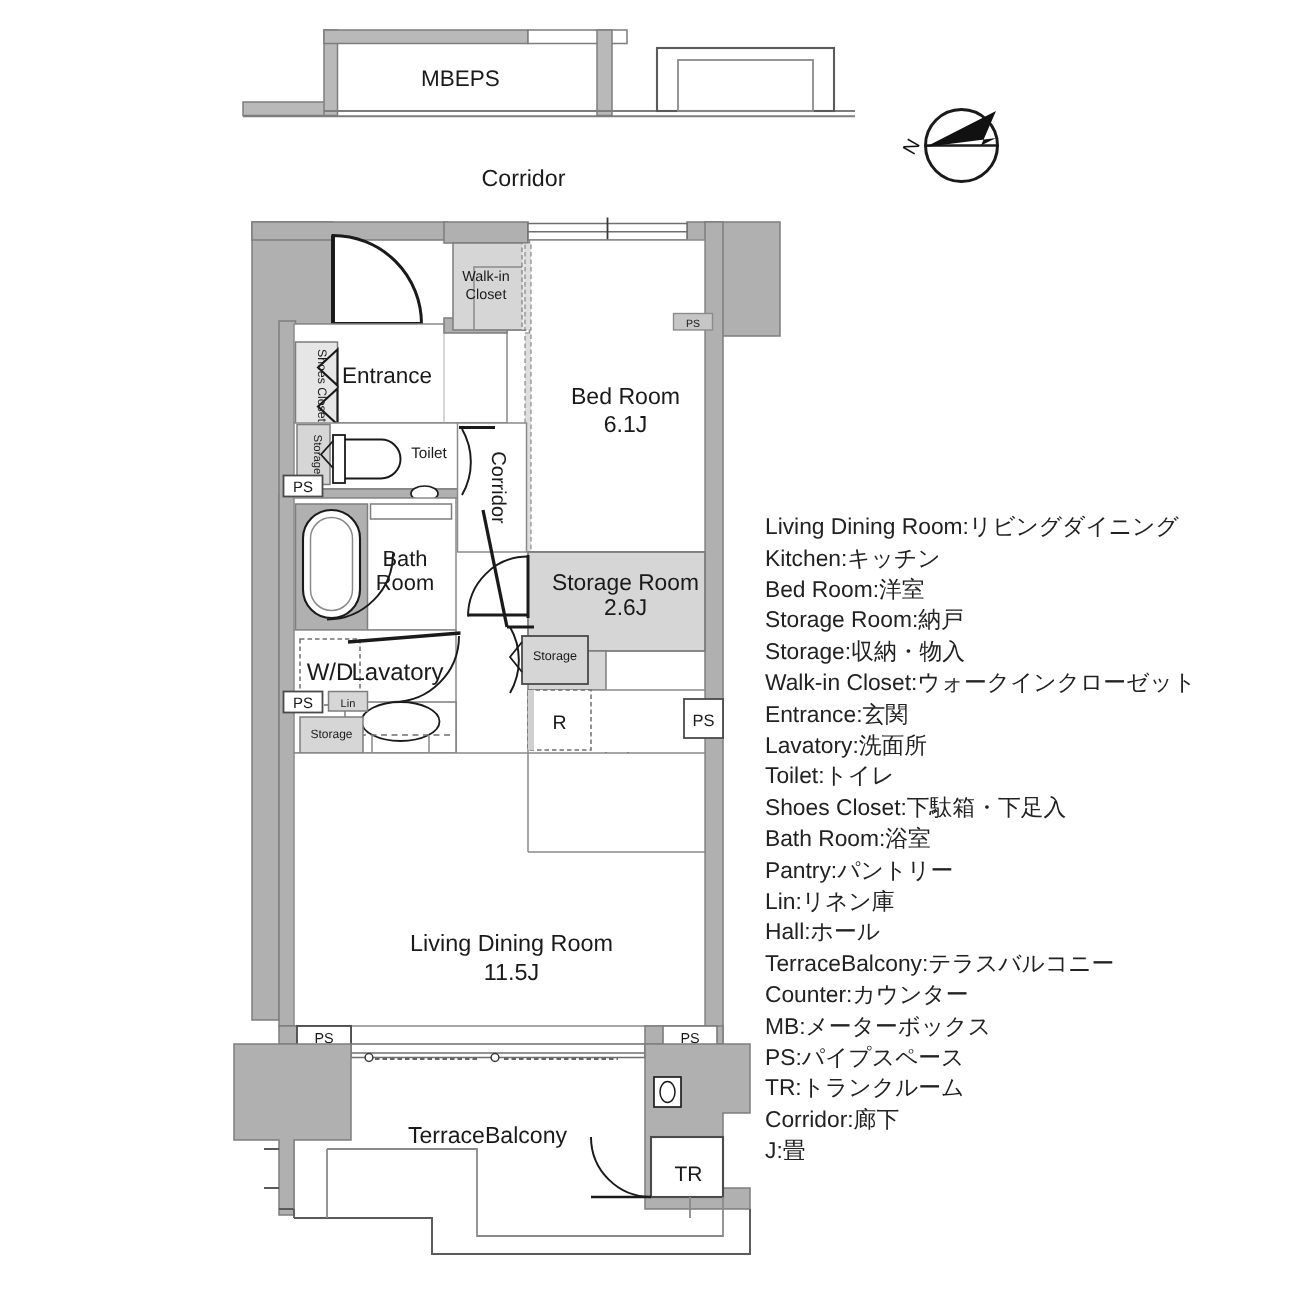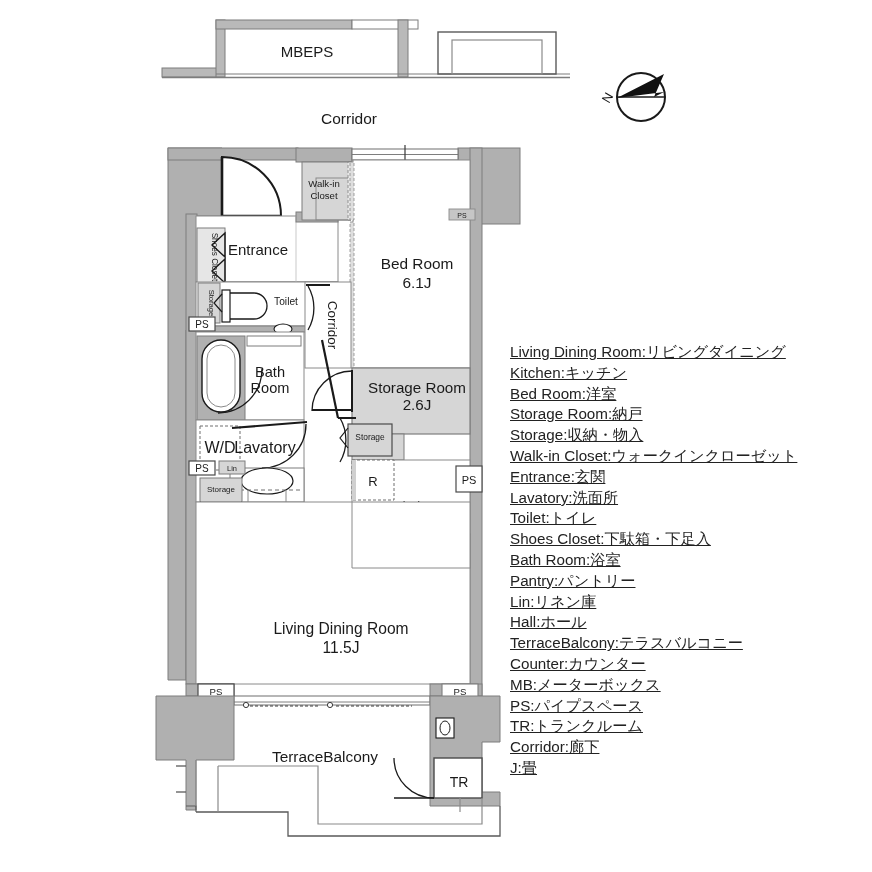--- a/index.html
+++ b/index.html
@@ -9,21 +9,21 @@
     color:#1a1a1a;
   }
   #plan-root{position:absolute;left:0;top:0;width:872px;height:872px;}
   svg#floorplan{position:absolute;left:0;top:0;}
   
   #legend{
     position:absolute;left:510px;top:342px;width:350px;
     font-size:15.2px;line-height:20.8px;color:#222;
     white-space:pre;
   }
-  #legend .legend-line{display:block;height:20.8px;text-decoration:underline;}
+  #legend .legend-line{display:block;height:20.8px;}
   
   .rm-label{font-family:"Liberation Sans","DejaVu Sans",sans-serif;fill:#1a1a1a;}
 </style>
 </head>
 <body>
 
 <div id="plan-root">
 
   <svg id="floorplan" width="872" height="872" viewBox="0 0 872 872">
 

